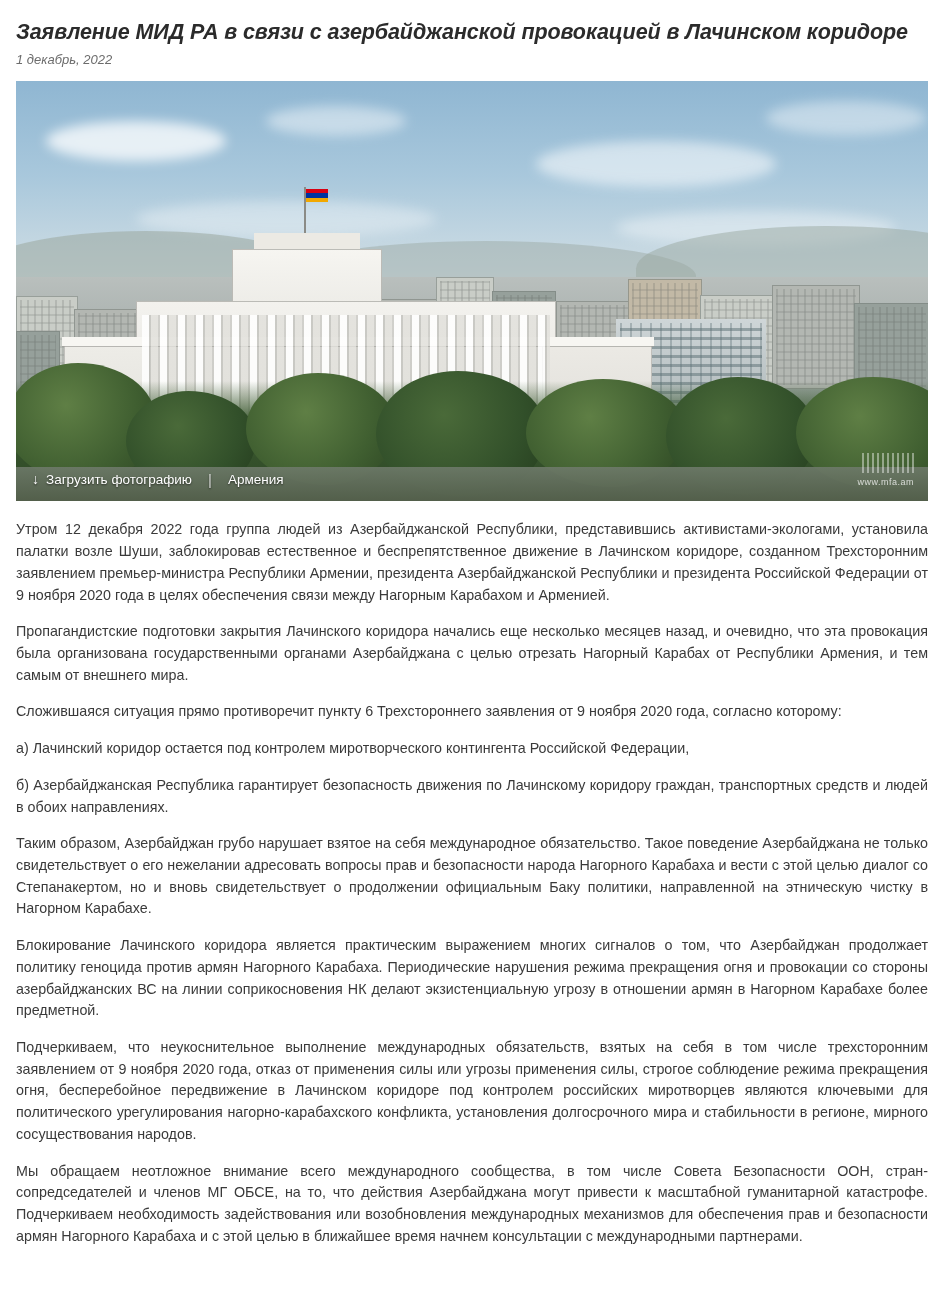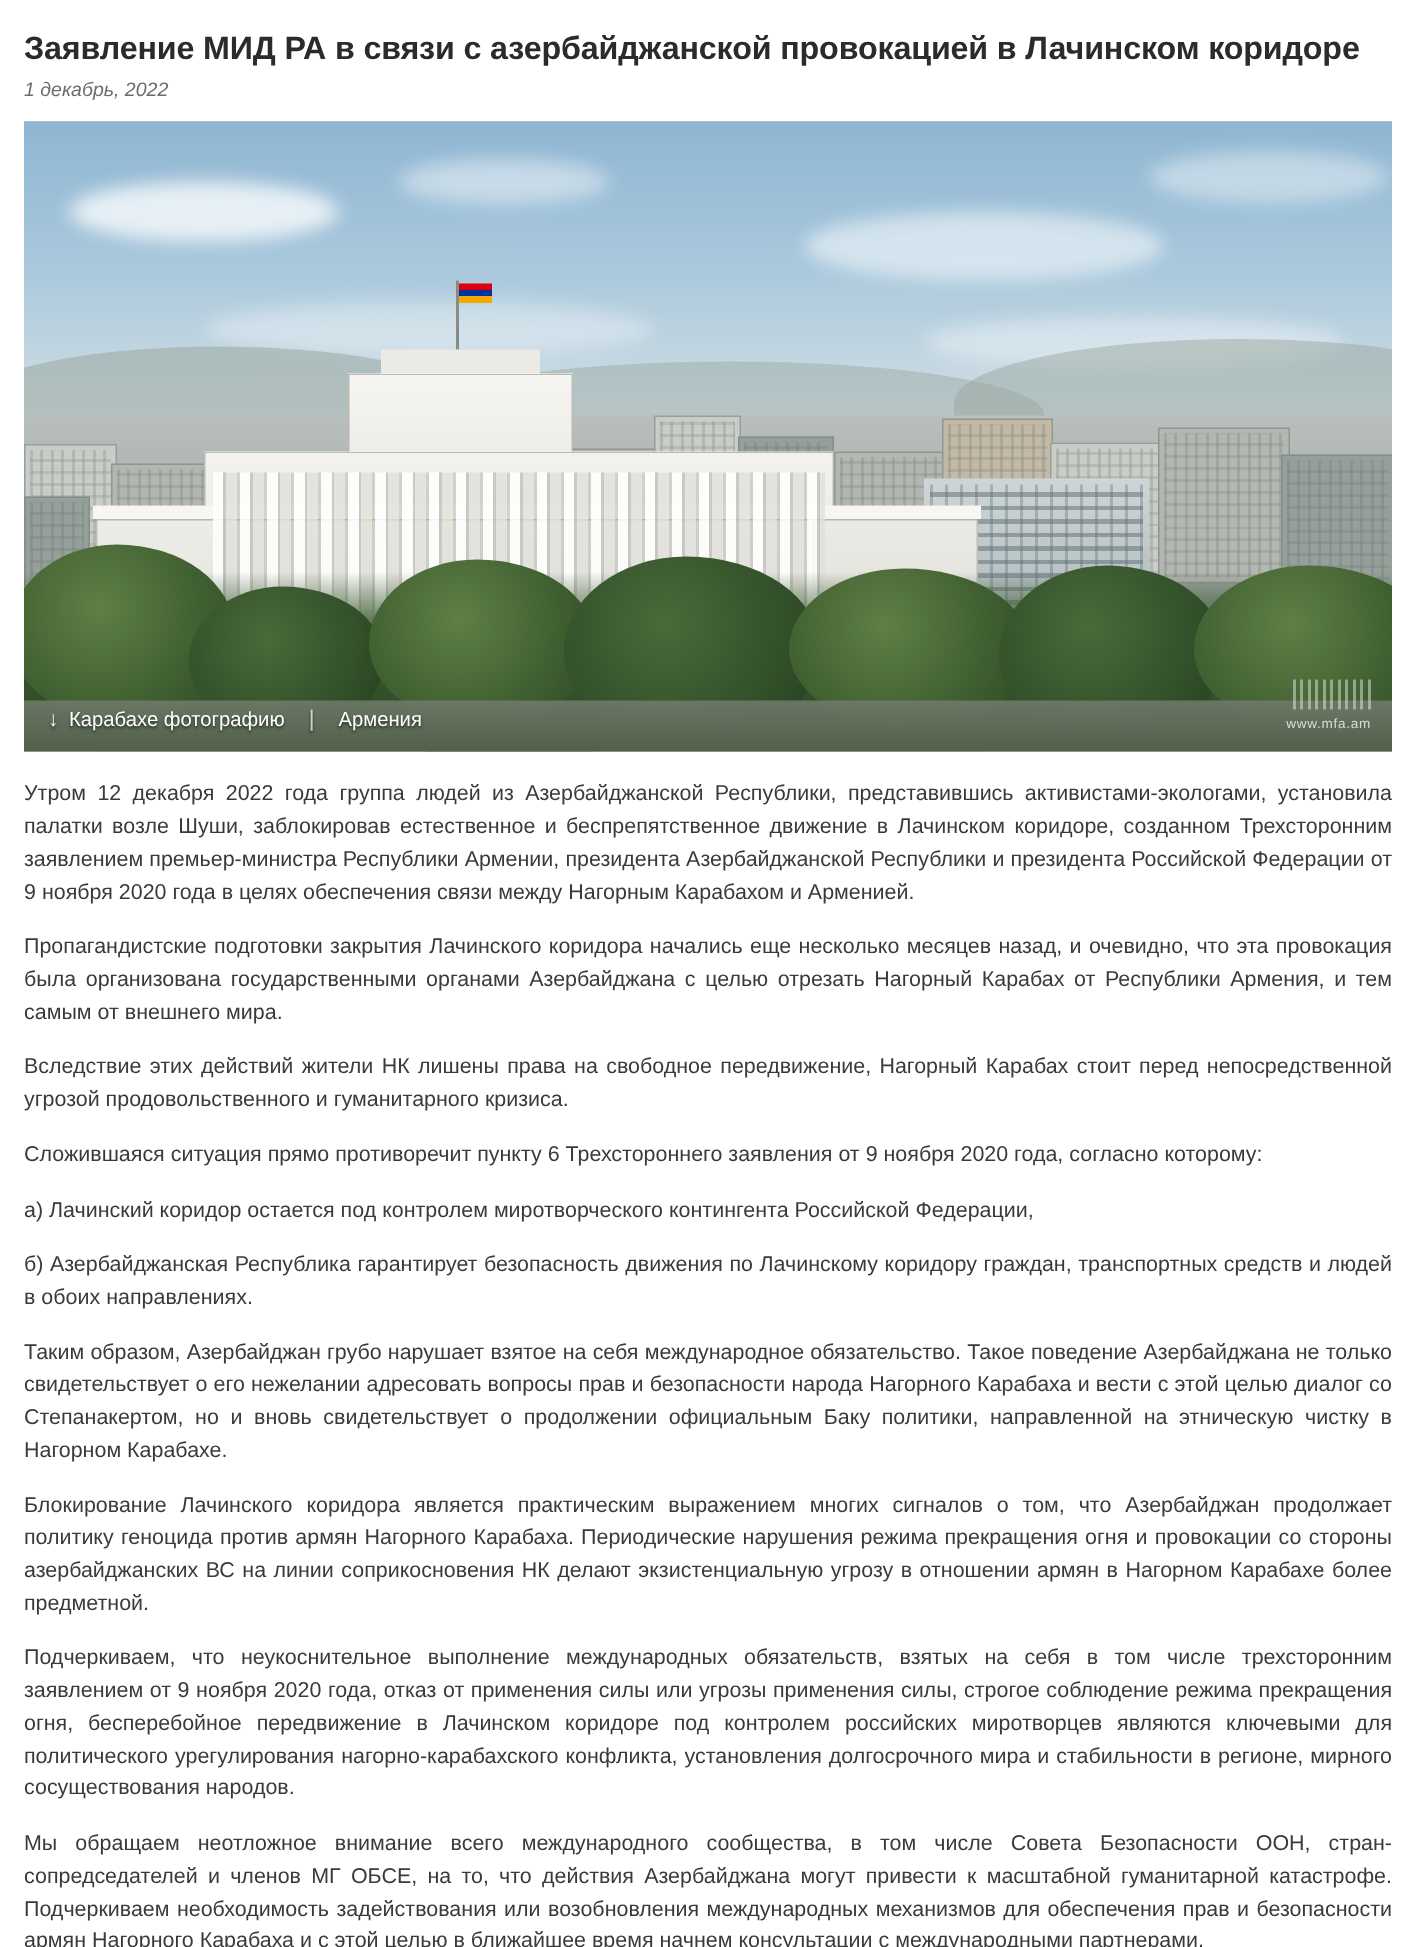--- a/index.html
+++ b/index.html
@@ -17,20 +17,21 @@
     box-sizing: border-box;
     padding: 18px 16px 10px 16px;
   }
   .article-title {
     font-size: 21.5px;
     font-weight: bold;
     line-height: 1.32;
     color: #2b2b2b;
     margin: 0 0 6px 0;
     letter-spacing: -0.1px;
+    font-style: italic;
   }
   .article-date {
     font-size: 13px;
     font-style: italic;
     color: #6c6c6c;
     margin: 0 0 14px 0;
   }
   .figure {
     position: relative;
     width: 912px;
@@ -337,33 +338,32 @@
 
       <div class="watermark">
         <span class="wm-logo"></span>
         <span>www.mfa.am</span>
       </div>
     </div>
 
     <div class="photo-actions">
       <a class="photo-action">
         <span class="dl-arrow">↓</span>
-        <span>Карабахе фотографию</span>
+        <span>Загрузить фотографию</span>
       </a>
       <span class="action-sep">|</span>
       <a class="photo-action">
         <span>Армения</span>
       </a>
     </div>
   </div>
 
   <div class="article-body">
     <p>Утром 12 декабря 2022 года группа людей из Азербайджанской Республики, представившись активистами-экологами, установила палатки возле Шуши, заблокировав естественное и беспрепятственное движение в Лачинском коридоре, созданном Трехсторонним заявлением премьер-министра Республики Армении, президента Азербайджанской Республики и президента Российской Федерации от 9 ноября 2020 года в целях обеспечения связи между Нагорным Карабахом и Арменией.</p>
     <p>Пропагандистские подготовки закрытия Лачинского коридора начались еще несколько месяцев назад, и очевидно, что эта провокация была организована государственными органами Азербайджана с целью отрезать Нагорный Карабах от Республики Армения, и тем самым от внешнего мира.</p>
-    <p>Вследствие этих действий жители НК лишены права на свободное передвижение, Нагорный Карабах стоит перед непосредственной угрозой продовольственного и гуманитарного кризиса.</p>
     <p>Сложившаяся ситуация прямо противоречит пункту 6 Трехстороннего заявления от 9 ноября 2020 года, согласно которому:</p>
     <p>а) Лачинский коридор остается под контролем миротворческого контингента Российской Федерации,</p>
     <p>б) Азербайджанская Республика гарантирует безопасность движения по Лачинскому коридору граждан, транспортных средств и людей в обоих направлениях.</p>
     <p>Таким образом, Азербайджан грубо нарушает взятое на себя международное обязательство. Такое поведение Азербайджана не только свидетельствует о его нежелании адресовать вопросы прав и безопасности народа Нагорного Карабаха и вести с этой целью диалог со Степанакертом, но и вновь свидетельствует о продолжении официальным Баку политики, направленной на этническую чистку в Нагорном Карабахе.</p>
     <p>Блокирование Лачинского коридора является практическим выражением многих сигналов о том, что Азербайджан продолжает политику геноцида против армян Нагорного Карабаха. Периодические нарушения режима прекращения огня и провокации со стороны азербайджанских ВС на линии соприкосновения НК делают экзистенциальную угрозу в отношении армян в Нагорном Карабахе более предметной.</p>
     <p>Подчеркиваем, что неукоснительное выполнение международных обязательств, взятых на себя в том числе трехсторонним заявлением от 9 ноября 2020 года, отказ от применения силы или угрозы применения силы, строгое соблюдение режима прекращения огня, бесперебойное передвижение в Лачинском коридоре под контролем российских миротворцев являются ключевыми для политического урегулирования нагорно-карабахского конфликта, установления долгосрочного мира и стабильности в регионе, мирного сосуществования народов.</p>
     <p>Мы обращаем неотложное внимание всего международного сообщества, в том числе Совета Безопасности ООН, стран-сопредседателей и членов МГ ОБСЕ, на то, что действия Азербайджана могут привести к масштабной гуманитарной катастрофе. Подчеркиваем необходимость задействования или возобновления международных механизмов для обеспечения прав и безопасности армян Нагорного Карабаха и с этой целью в ближайшее время начнем консультации с международными партнерами.</p>
   </div>
 
 </div>

